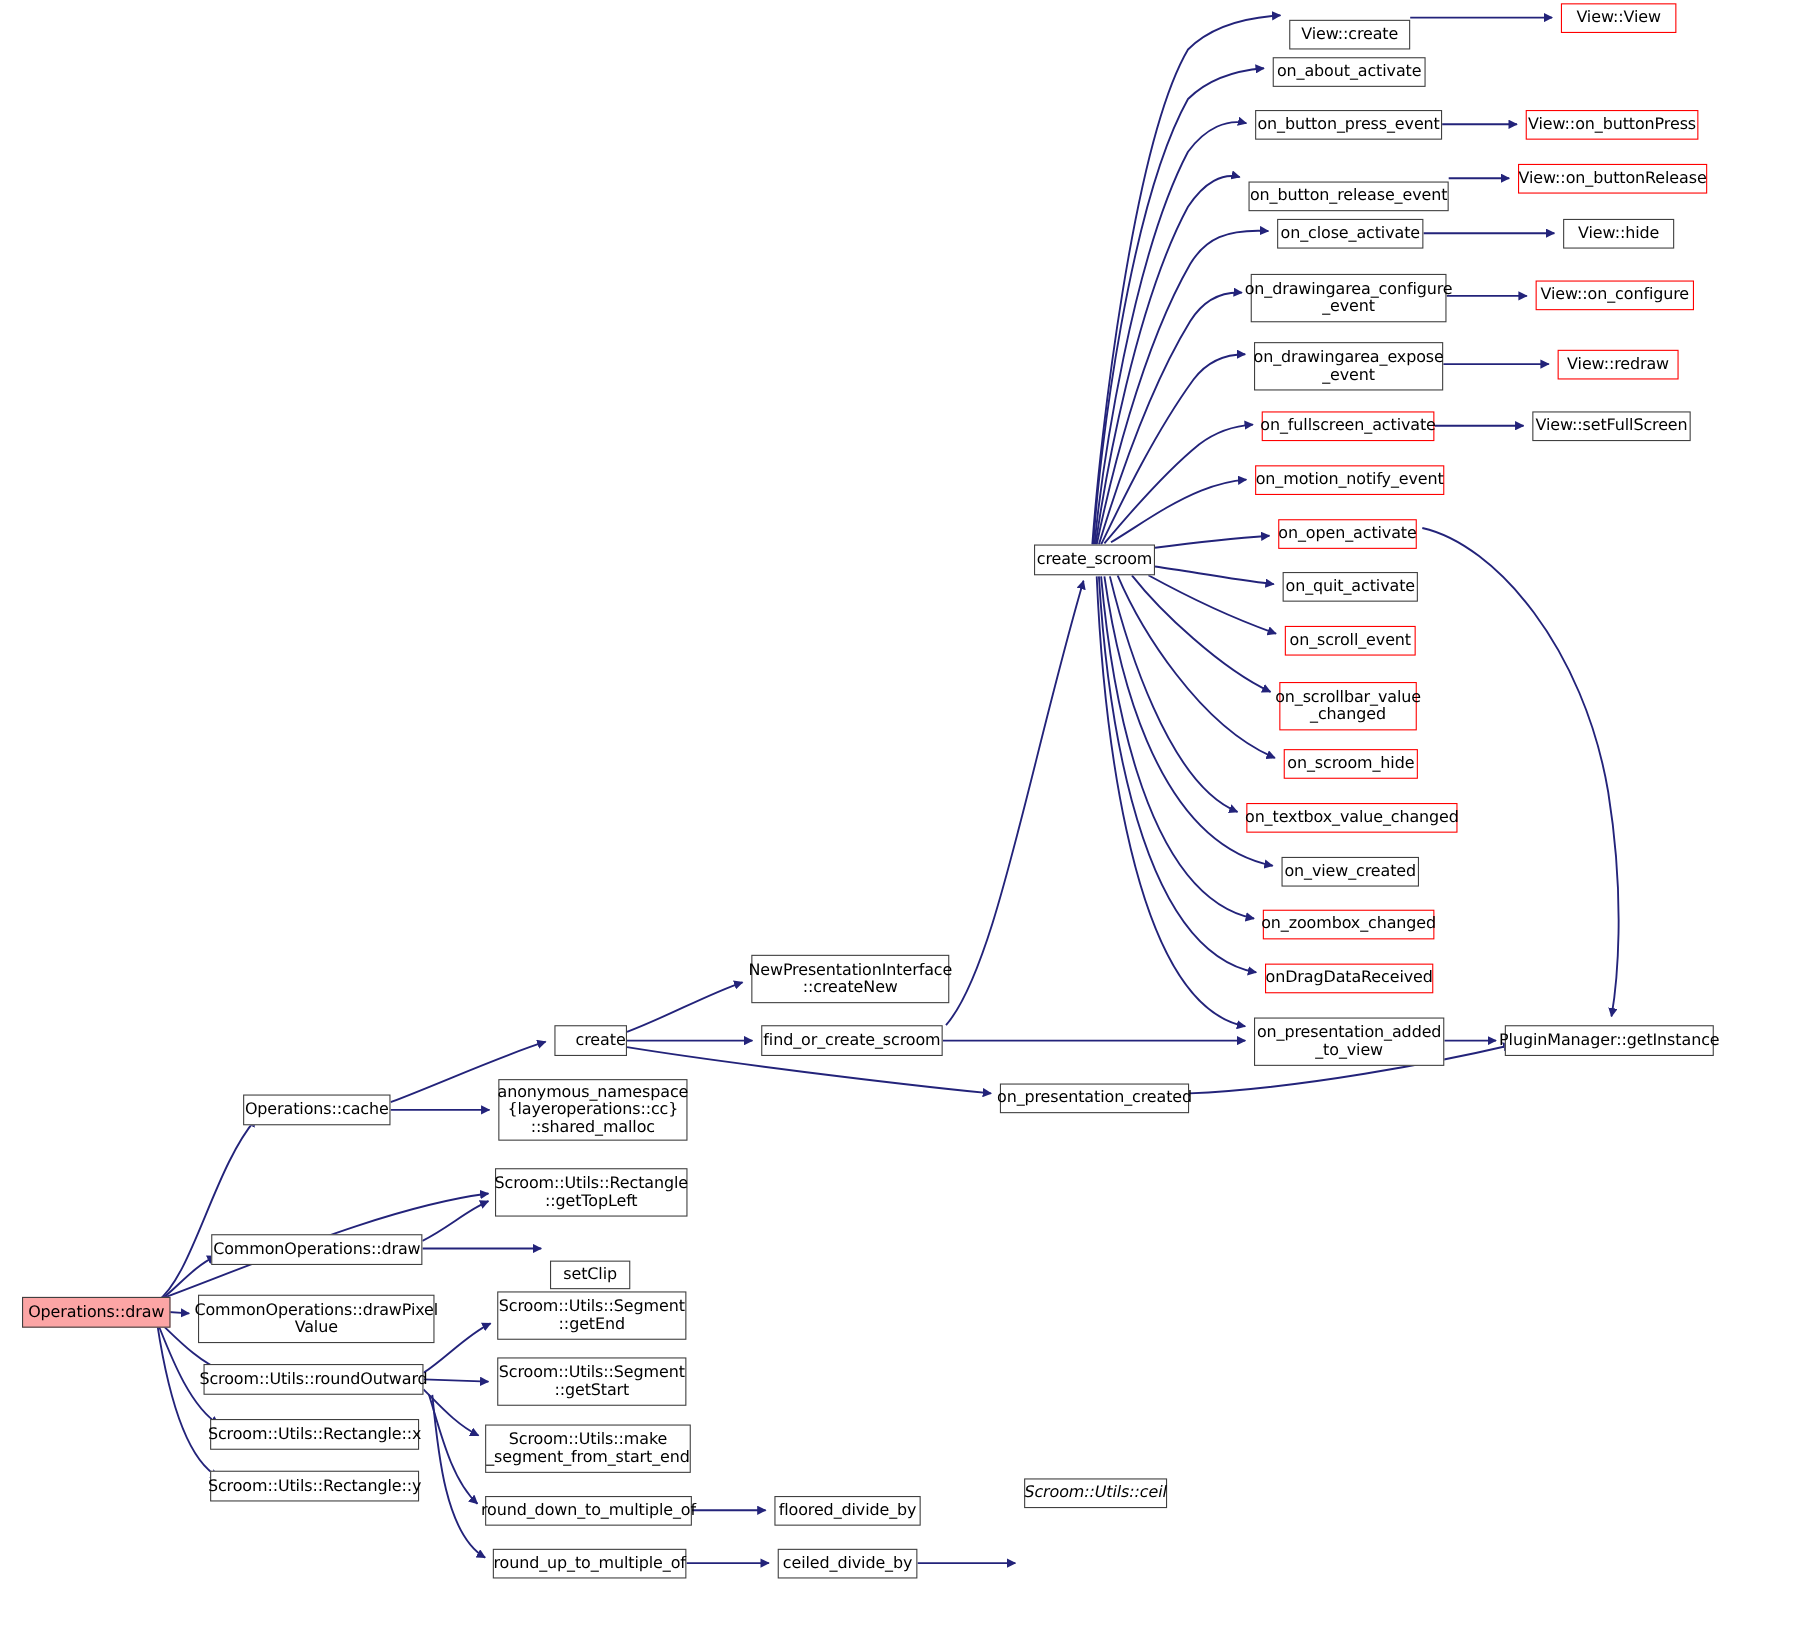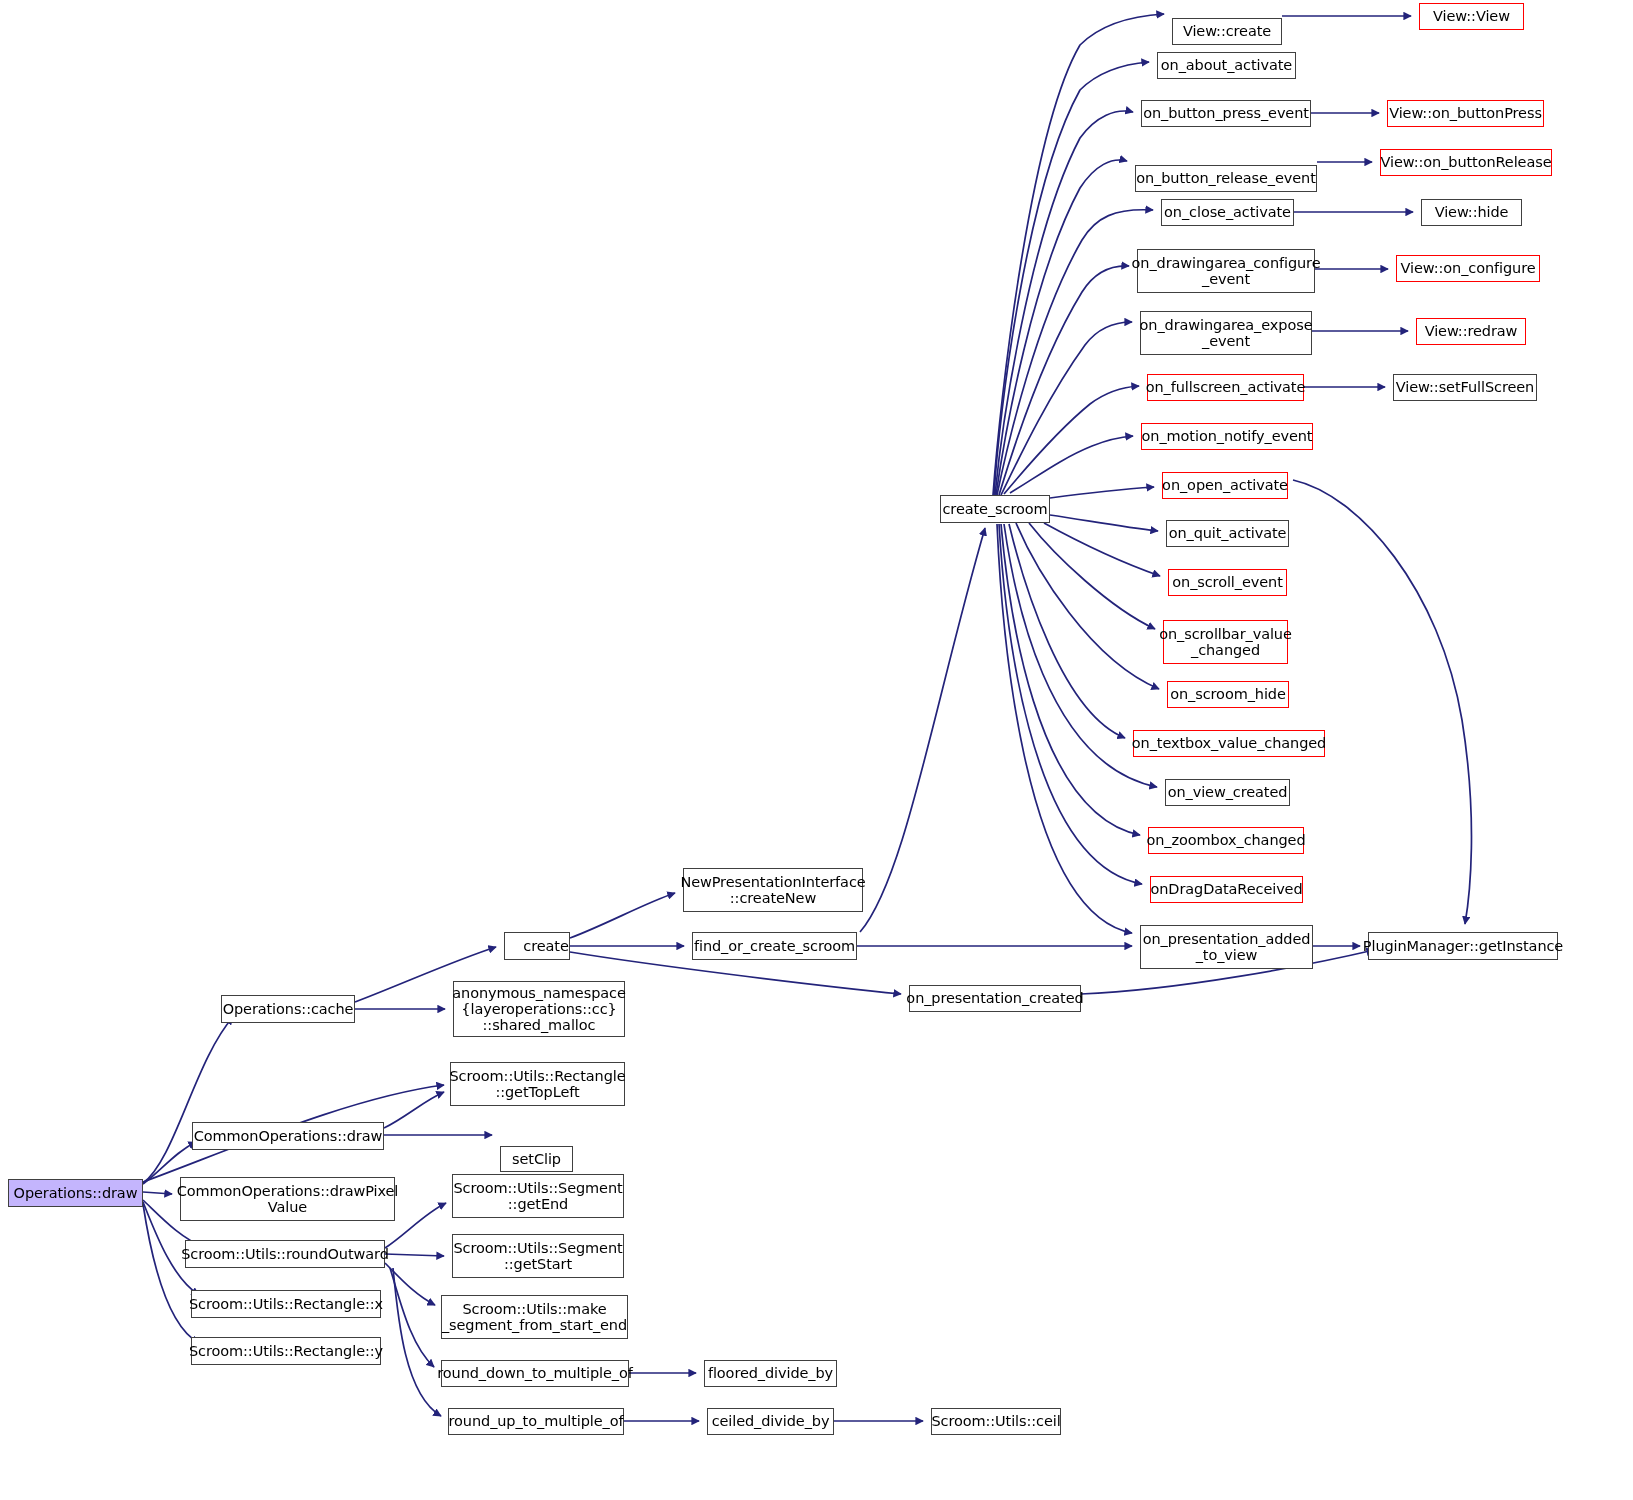--- a/index.html
+++ b/index.html
@@ -37,22 +37,23 @@
     line-height: 1.12;
     white-space: pre-line;
     letter-spacing: -0.1px;
     padding: 0 4px;
     z-index: 5;
   }
   .node.red {
     border-color: #ff0000;
   }
   .node.hl {
-    background: #c4b5fd;
+    background: #fca5a5;
     border-color: #404040;
+    margin-left: 12px;
   }
 </style>
 </head>
 <body>
 
 <div id="canvas">
   <svg id="edges" viewBox="0 0 1633 1500" xmlns="http://www.w3.org/2000/svg">
     <defs>
       <marker id="arrow" viewBox="0 0 10 10" refX="9" refY="5" markerWidth="5" markerHeight="5" orient="auto-start-reverse">
         <path d="M 0 0 L 10 5 L 0 10 z" fill="#23237a"></path>
@@ -133,21 +134,21 @@
       <div class="node" style="left: 452px; top: 1174px; width: 172px; height: 44px;">Scroom::Utils::Segment
 ::getEnd</div>
       <div class="node" style="left: 452px; top: 1234px; width: 172px; height: 44px;">Scroom::Utils::Segment
 ::getStart</div>
       <div class="node" style="left: 441px; top: 1295px; width: 187px; height: 44px;">Scroom::Utils::make
 _segment_from_start_end</div>
       <div class="node" style="left: 441px; top: 1360px; width: 188px; height: 27px;">round_down_to_multiple_of</div>
       <div class="node" style="left: 448px; top: 1408px; width: 176px; height: 27px;">round_up_to_multiple_of</div>
       <div class="node" style="left: 704px; top: 1360px; width: 133px; height: 27px;">floored_divide_by</div>
       <div class="node" style="left: 707px; top: 1408px; width: 127px; height: 27px;">ceiled_divide_by</div>
-      <div class="node" style="left: 931px; top: 1408px; width: 130px; height: 27px;">Scroom::Utils::ceil</div>
+      <div class="node" style="left: 931px; top: 1344px; width: 130px; height: 27px; font-style: italic;">Scroom::Utils::ceil</div>
       <div class="node" style="left: 683px; top: 868px; width: 180px; height: 44px;">NewPresentationInterface
 ::createNew</div>
       <div class="node" style="left: 692px; top: 932px; width: 165px; height: 28px;">find_or_create_scroom</div>
       <div class="node" style="left: 909px; top: 985px; width: 172px; height: 27px;">on_presentation_created</div>
       <div class="node" style="left: 940px; top: 495px; width: 110px; height: 28px;">create_scroom</div>
       <div class="node" style="left: 1172px; top: 3px; width: 110px; height: 27px; margin-top: 15px;">View::create</div>
       <div class="node" style="left: 1157px; top: 52px; width: 139px; height: 27px;">on_about_activate</div>
       <div class="node" style="left: 1141px; top: 100px; width: 170px; height: 27px;">on_button_press_event</div>
       <div class="node" style="left: 1135px; top: 149px; width: 182px; height: 27px; margin-top: 16px;">on_button_release_event</div>
       <div class="node" style="left: 1161px; top: 199px; width: 133px; height: 27px;">on_close_activate</div>

